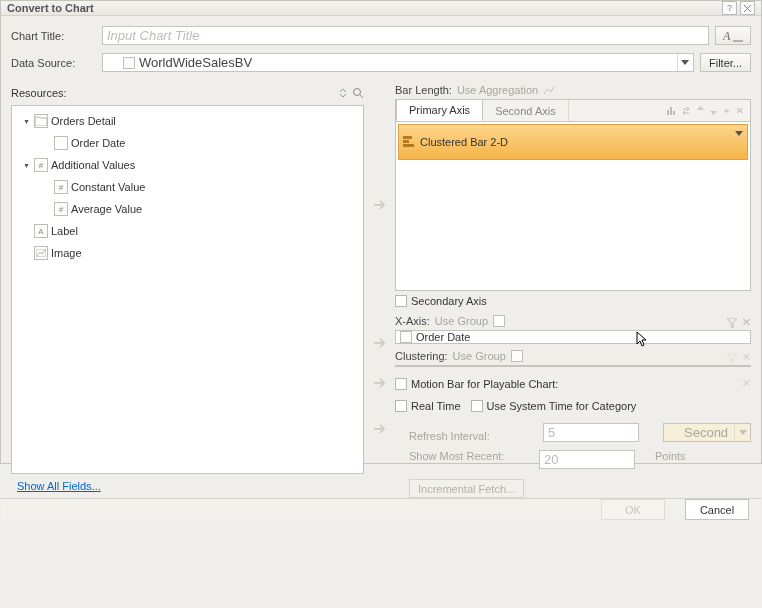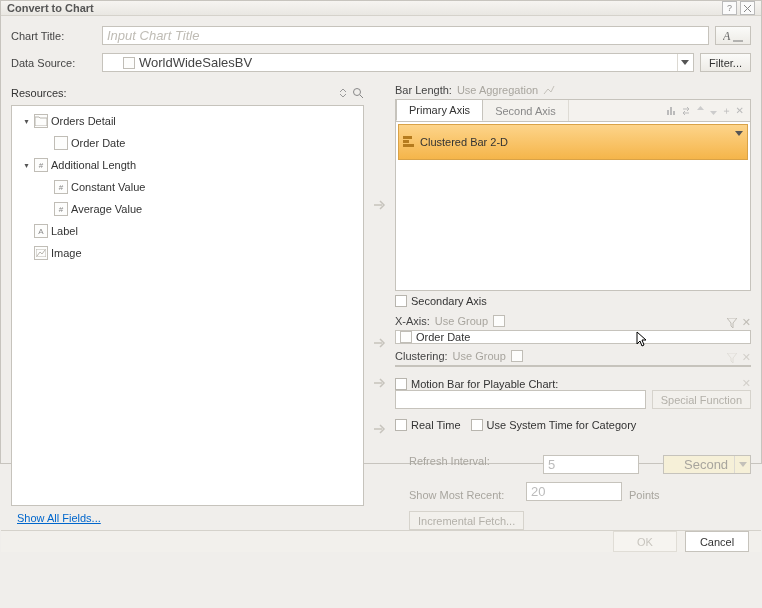--- a/index.html
+++ b/index.html
@@ -258,21 +258,21 @@
     color: #b3b0a9;
     padding: 0 8px;
     display:inline-flex;align-items:center;
   }
   .footer {
     border-top: 1px solid #d5d2cb;
     height: 36px;
     display: flex;
     align-items: center;
     justify-content: flex-end;
-    gap: 8px;
+    gap: 20px;
     padding: 0 12px;
     background: #f2f0ec;
   }
   .footer .button { width: 64px; justify-content:center; height:21px;}
   .ok-disabled { color:#c8c5be; border-color:#e0ddd6; background:#f6f4f0;}
   svg { display:block; }
   .cursor {
     position: absolute;
     pointer-events: none;
   }
@@ -354,21 +354,21 @@
               <span>Orders Detail</span>
             </div>
             <div class="tree-item" style="padding-left: 30px;">
               <span class="exp"></span>
               <span class="icon"></span>
               <span>Order Date</span>
             </div>
             <div class="tree-item" style="padding-left: 10px;">
               <span class="exp">▾</span>
               <span class="icon">#</span>
-              <span>Additional Length</span>
+              <span>Additional Values</span>
             </div>
             <div class="tree-item" style="padding-left: 30px;">
               <span class="exp"></span>
               <span class="icon">#</span>
               <span>Constant Value</span>
             </div>
             <div class="tree-item" style="padding-left: 30px;">
               <span class="exp"></span>
               <span class="icon">#</span>
               <span>Average Value</span>
@@ -520,44 +520,40 @@
 
         <div class="checkbox-row" style="margin-top:10px;justify-content:space-between">
           <div style="display:flex;align-items:center;gap:4px">
             <span class="checkbox"></span>
             <span>Motion Bar for Playable Chart:</span>
           </div>
           <span class="icon-row" style="opacity:.6">
               <span>✕</span>
             </span>
         </div>
-        <div style="display:flex;gap:6px;align-items:center">
-          <div class="inline-input" style="flex:1"></div>
-          <span class="disabled-btn">Special Function</span>
-        </div>
 
         <div class="checkbox-row" style="margin-top:10px">
           <span class="checkbox"></span>
           <span>Real Time</span>
           <span class="checkbox" style="margin-left:6px"></span>
           <span>Use System Time for Category</span>
         </div>
 
-        <div style="display:flex;align-items:flex-start;gap:24px;margin-top:24px;padding-left:14px">
+        <div style="display:flex;align-items:flex-end;gap:24px;margin-top:11px;padding-left:14px">
           <span class="muted" style="width:110px">Refresh Interval:</span>
           <input type="text" style="width: 96px; color: rgb(187, 187, 187);" value="5">
           <div class="combo" style="width:88px;background:#f6f0d8;flex:none">
             <span class="muted">Second</span>
             <span class="arrow">
                 <span class="tri-down" style="border-top-color:#c4c1ba"></span>
               </span>
           </div>
         </div>
 
-        <div style="display:flex;align-items:flex-end;gap:7px;margin-top:8px;padding-left:14px">
+        <div style="display:flex;align-items:flex-start;gap:20px;margin-top:8px;padding-left:14px">
           <span class="muted" style="width:110px">Show Most Recent:</span>
           <input type="text" style="width: 96px; color: rgb(187, 187, 187);" value="20">
           <span class="muted">Points</span>
         </div>
 
         <div style="margin-top:10px;padding-left:14px">
           <span class="disabled-btn">Incremental Fetch...</span>
         </div>
 
       </div>

